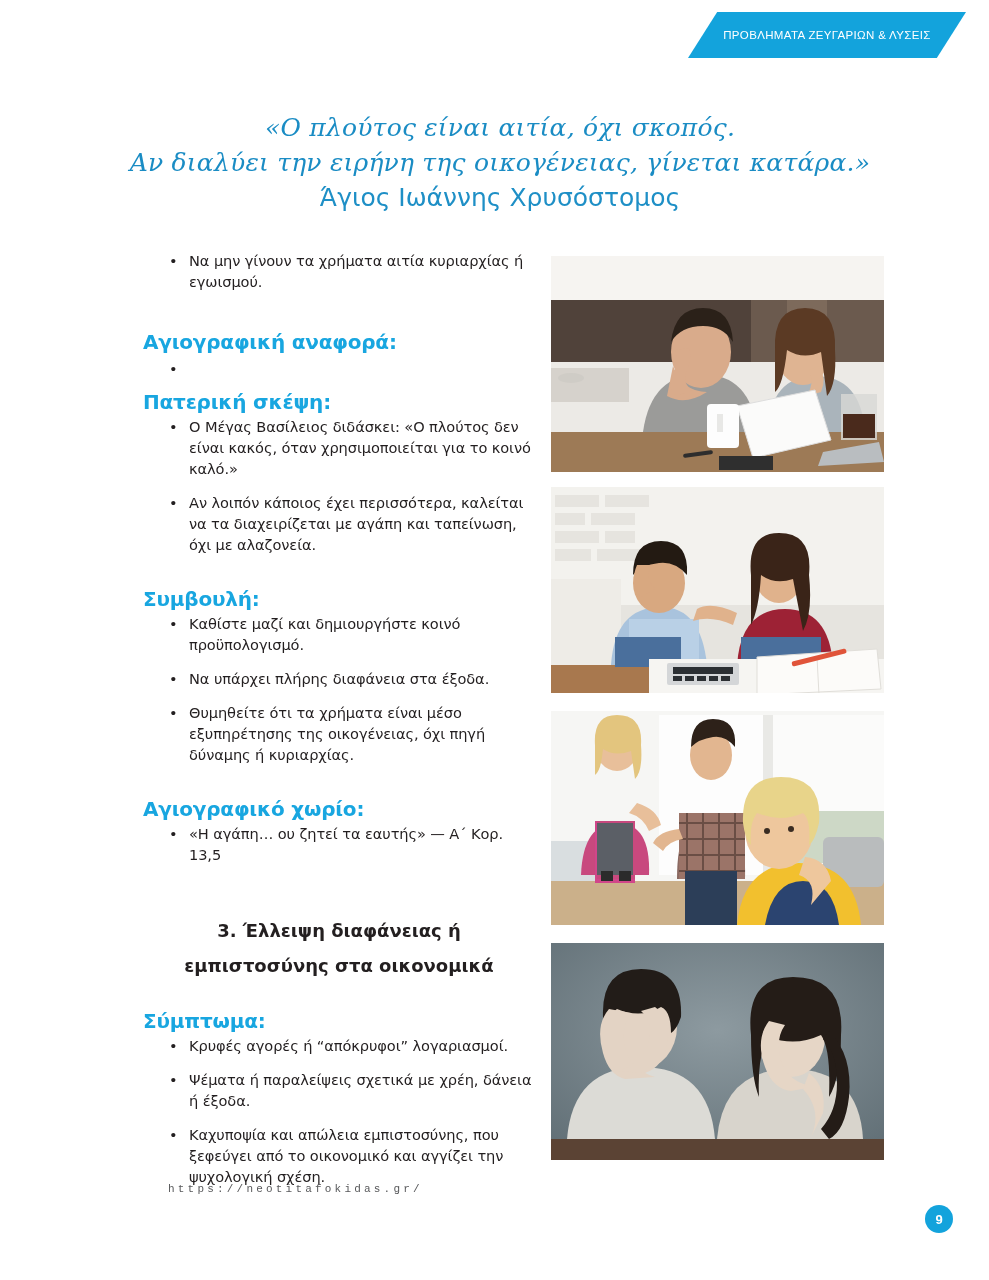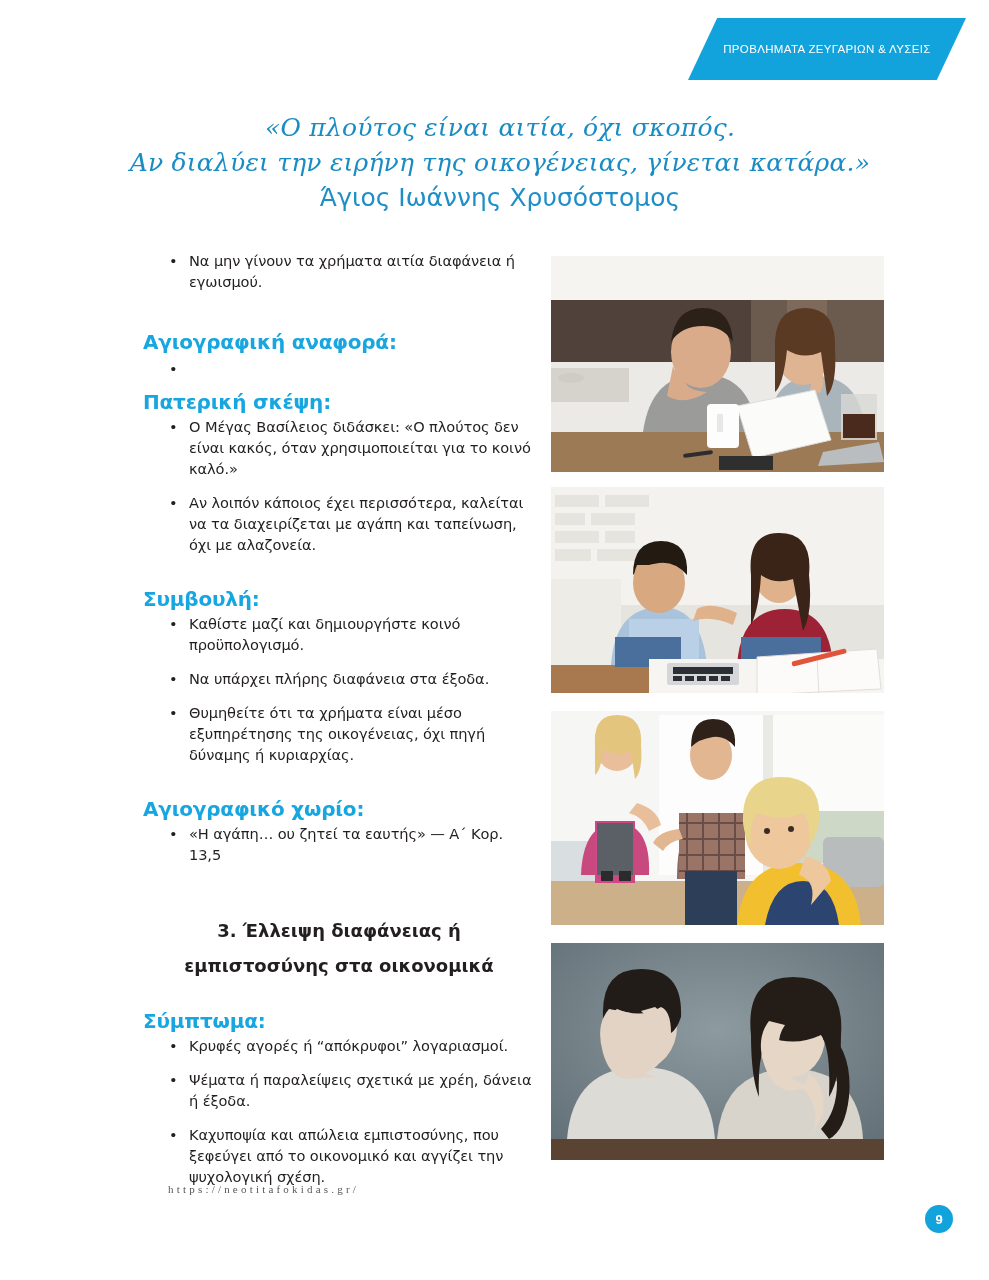--- a/index.html
+++ b/index.html
@@ -14,24 +14,24 @@
     position: relative;
     width: 989px;
     height: 1280px;
     background: #ffffff;
     overflow: hidden;
   }
 
   
   #banner-wrap {
     position: absolute;
-    top: 18px;
+    top: 12px;
     left: 688px;
     width: 278px;
-    height: 62px;
+    height: 46px;
   }
   #banner-shape {
     position: absolute;
     inset: 0;
     background: #13A3DC;
     clip-path: polygon(10.5% 0%, 100% 0%, 89.5% 100%, 0% 100%);
   }
   #banner-label {
     position: absolute;
     inset: 0;
@@ -143,21 +143,21 @@
   #photo-2 { top: 487px;  height: 206px; }
   #photo-3 { top: 711px;  height: 214px; }
   #photo-4 { top: 943px;  height: 217px; }
 
   
   #footer-url {
     position: absolute;
     left: 168px;
     top: 1183px;
     color: #58595B;
-    font-family: Liberation Serif, serif;
+    font-family: Liberation Mono, monospace;
     font-size: 11px;
     letter-spacing: 3.2px;
   }
   #page-number {
     position: absolute;
     left: 925px;
     top: 1205px;
     width: 28px;
     height: 28px;
     border-radius: 50%;
@@ -185,21 +185,21 @@
     <div class="quote-line">«Ο πλούτος είναι αιτία, όχι σκοπός.</div>
     <div class="quote-line">Αν διαλύει την ειρήνη της οικογένειας, γίνεται κατάρα.»</div>
     <div class="quote-attrib">Άγιος Ιωάννης Χρυσόστομος</div>
   </div>
 
   <div id="left-col">
 
     <ul class="bullet-list">
       <li class="bullet-item">
         <span class="dot">•</span>
-        <span> Να μην γίνουν τα χρήματα αιτία διαφάνεια ή εγωισμού.</span>
+        <span> Να μην γίνουν τα χρήματα αιτία κυριαρχίας ή εγωισμού.</span>
       </li>
     </ul>
 
     <div class="block-gap-lg"></div>
 
     <h2 class="sec-heading">Αγιογραφική αναφορά:</h2>
     <ul class="bullet-list tight">
       <li class="bullet-item">
         <span class="dot">•</span>
       </li>

